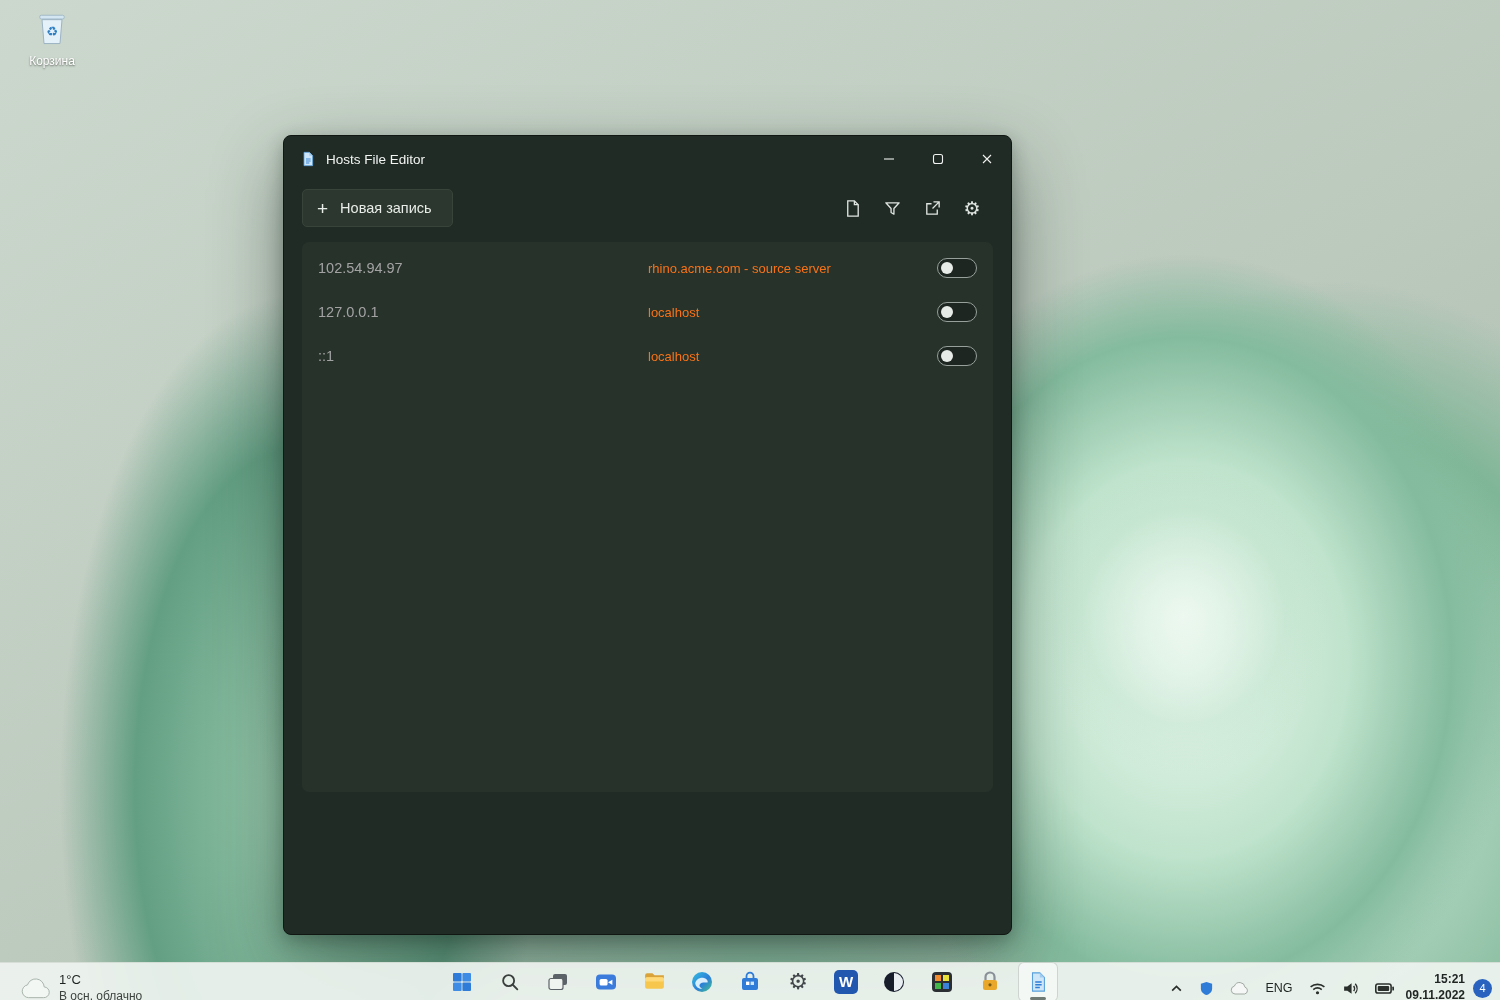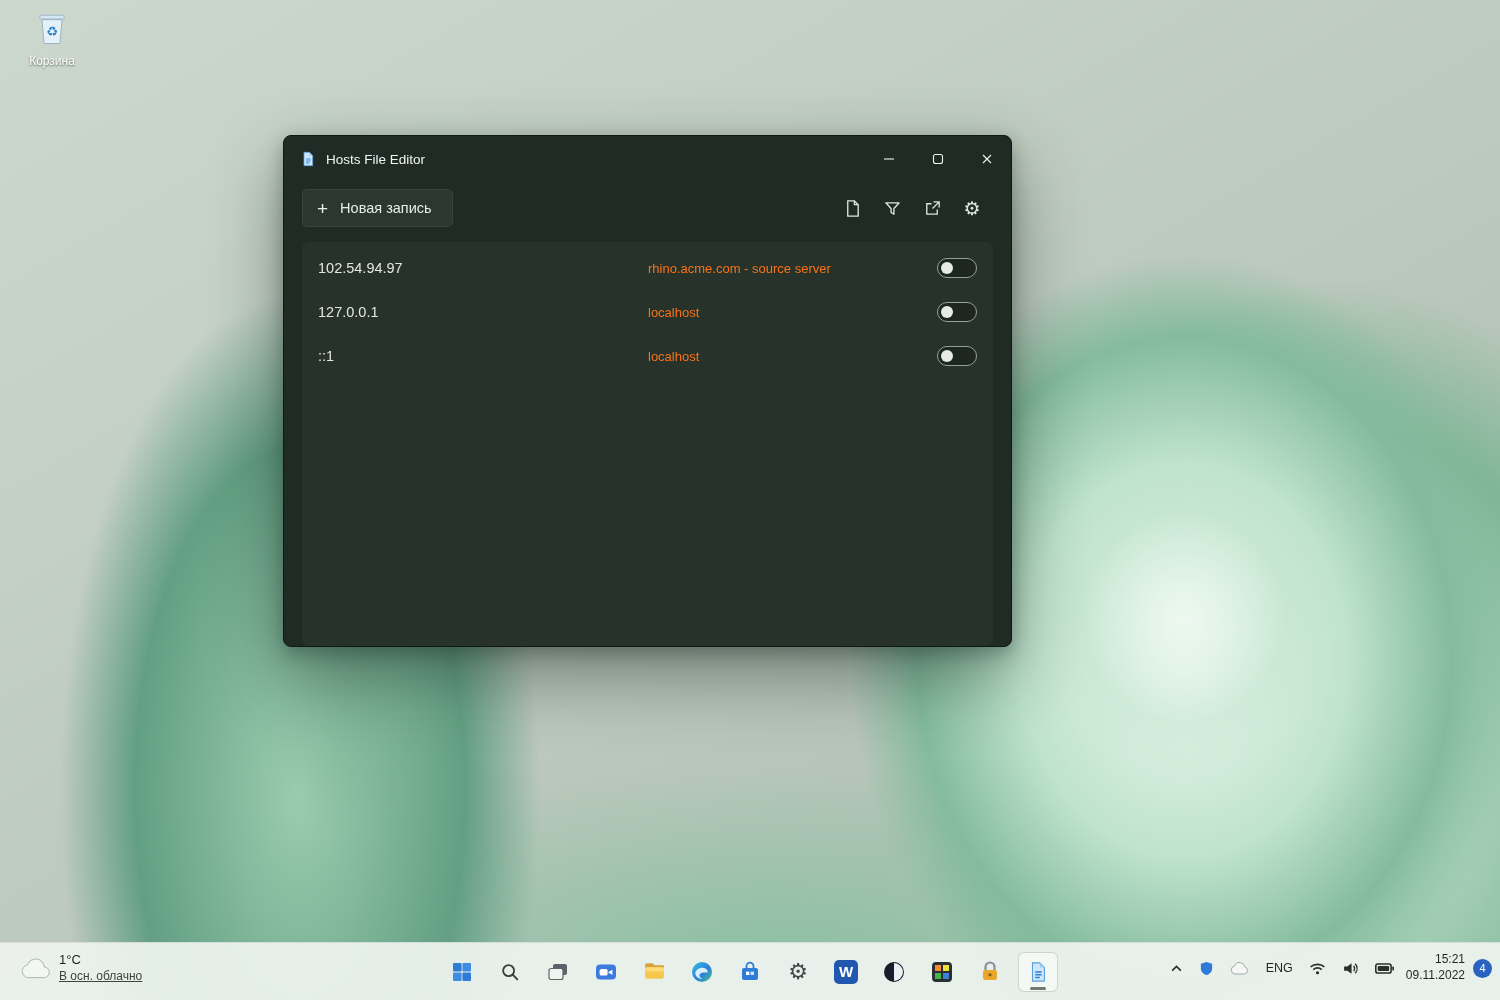--- a/index.html
+++ b/index.html
@@ -23,21 +23,21 @@
   .wp-b { left:1000px; top:420px; width:460px; height:560px; border-radius:50%;
           background:radial-gradient(closest-side at 40% 35%, rgba(240,250,242,.8), rgba(190,226,203,.35) 55%, rgba(190,226,203,0) 80%); }
 
   
   .recycle { position:absolute; left:14px; top:8px; width:76px; text-align:center; cursor:default; }
   .recycle svg { display:block; margin:0 auto; }
   .recycle .lbl { margin-top:6px; font-size:12px; color:#fff; text-shadow:0 1px 2px rgba(0,0,0,.55); }
 
   
   .window {
-    position:absolute; left:283px; top:135px; width:729px; height:512px;
+    position:absolute; left:283px; top:135px; width:729px; height:800px;
     background:#212b25; border:1px solid #111814; border-radius:8px;
     box-shadow:0 28px 70px rgba(20,35,28,.45), 0 6px 18px rgba(20,35,28,.3);
     color:#e8ece9; display:flex; flex-direction:column;
   }
   .titlebar { height:46px; display:flex; align-items:center; flex:0 0 auto; }
   .titlebar .app-ico { margin:0 10px 0 16px; display:flex; }
   .titlebar .t-title { font-size:13.5px; color:#f2f5f3; }
   .titlebar .spacer { flex:1; }
   .win-btn { width:49px; height:46px; border:none; background:transparent; display:flex;
              align-items:center; justify-content:center; cursor:pointer; }
@@ -57,34 +57,34 @@
   .tool-btn .glyph { font-size:19px; color:#dfe5e1; line-height:1; }
 
   .list-panel {
     margin:8px 18px 0 18px; height:550px; background:#27322b; border-radius:7px;
     padding:4px 0; overflow:hidden;
   }
   .row {
     height:44px; display:grid; grid-template-columns:330px 1fr 44px;
     align-items:center; padding:0 16px; cursor:default;
   }
-  .row .ip   { font-size:14.5px; color:#e5e5e5; }
+  .row .ip   { font-size:14.5px; color:#a3a3a3; }
   .row .host { font-size:13px;  color:#f97316; }
   .toggle {
     position:relative; width:40px; height:20px; border-radius:10px;
     background:#1d2621; border:1px solid #97a09a; cursor:pointer; justify-self:end;
   }
   .toggle .knob {
     position:absolute; left:3px; top:3px; width:12px; height:12px; border-radius:50%;
     background:#e6ebe7; display:block;
   }
 
   
   .taskbar {
-    position:absolute; left:0; bottom:0; width:1500px; height:58px;
+    position:absolute; left:0; bottom:0; width:1500px; height:38px;
     background:rgba(238,243,239,.93); border-top:1px solid rgba(200,210,202,.6);
     display:flex; align-items:center;
   }
   .weather { position:absolute; left:10px; top:0; height:50px; display:flex; align-items:center;
              gap:9px; padding:0 10px; border-radius:6px; cursor:pointer; }
   .weather .wtxt { display:flex; flex-direction:column; line-height:1.25; }
   .weather .temp { font-size:13px; color:#1d2320; }
   .weather .cond { font-size:12px; color:#3d433f;text-decoration:underline; }
 
   .tb-center { margin:0 auto; display:flex; align-items:center; gap:8px; }
@@ -96,21 +96,21 @@
   .tb-btn .glyph { font-size:22px; line-height:1; color:#41464a; }
   .word-tile { position:relative; width:24px; height:24px; border-radius:5px; background:#2257b0;
                display:flex; align-items:center; justify-content:center; }
   .word-tile span { color:#fff; font-size:15px; font-weight:bold; }
 
   .tray { position:absolute; right:8px; top:0; height:50px; display:flex; align-items:center; gap:8px; }
   .tray-btn { border:none; background:transparent; display:flex; align-items:center; justify-content:center;
               padding:4px; border-radius:4px; cursor:pointer; }
   .lang { font-size:12.5px; color:#1f2522; }
   .clock { display:flex; flex-direction:column; align-items:flex-end; line-height:1.3; cursor:pointer; }
-  .clock span { font-size:12px; color:#1f2522; }
+  .clock span { font-size:12px; color:#1f2522;font-weight:bold; }
   .badge { width:19px; height:19px; border-radius:50%; background:#2a63bf; color:#fff;
            font-size:11px; display:flex; align-items:center; justify-content:center; cursor:pointer; }
 </style>
 </head>
 <body>
 
 <div class="desktop">
   <div class="wp-shape wp-a"></div>
   <div class="wp-shape wp-b"></div>
 

